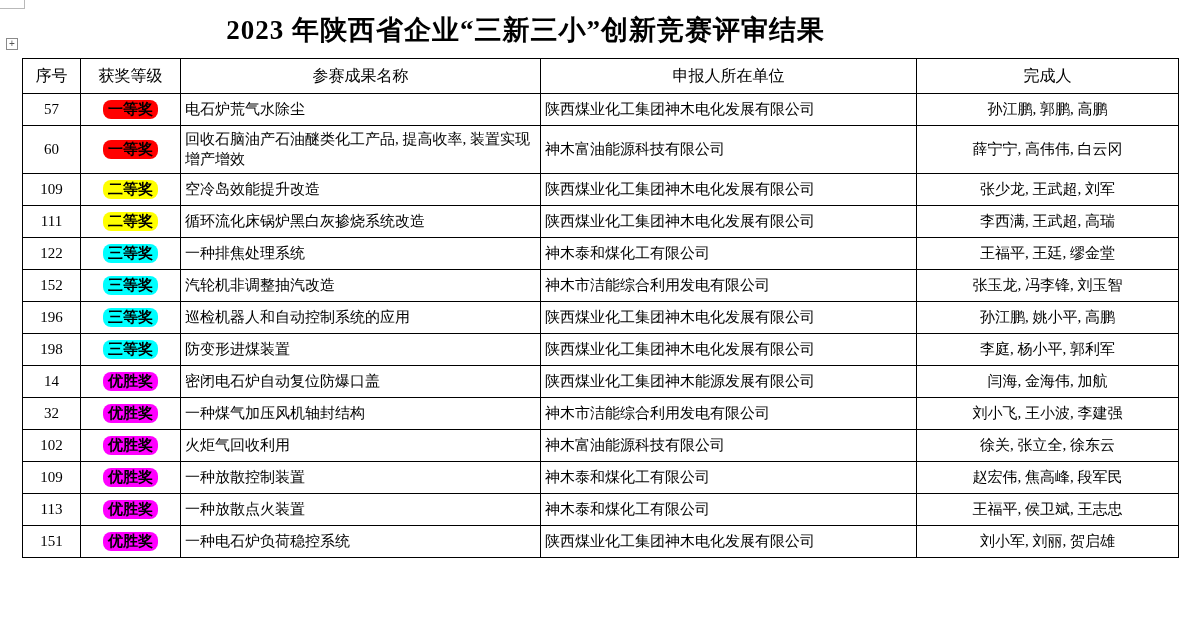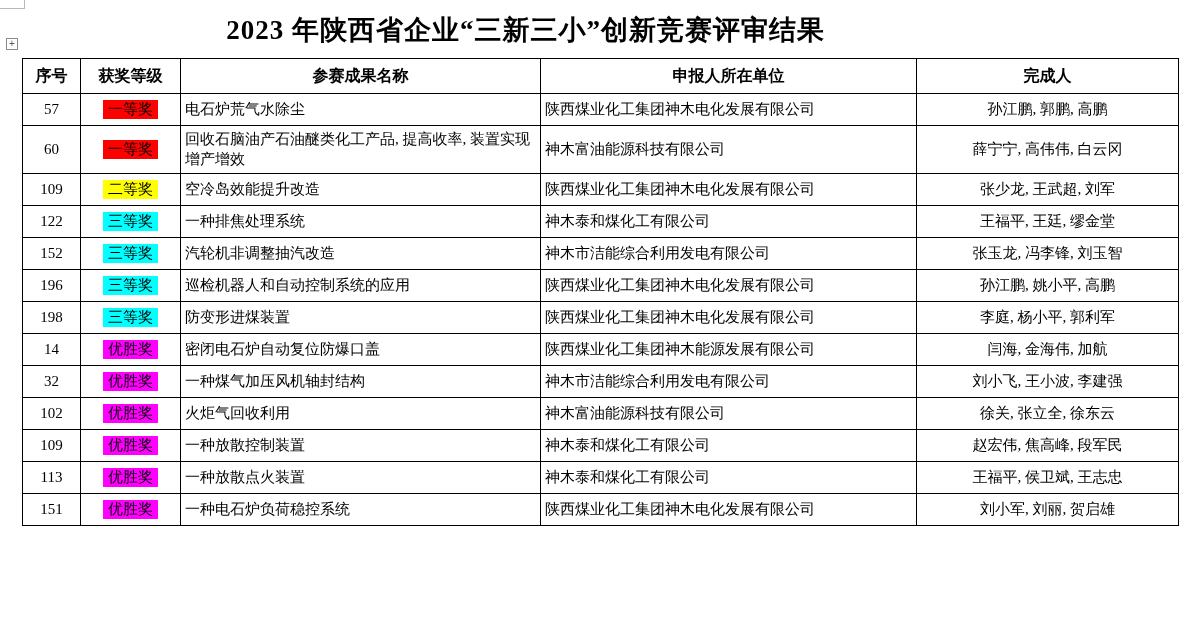--- a/index.html
+++ b/index.html
@@ -68,21 +68,21 @@
   table.result-table td {
     border: 1px solid #000000;
     font-size: 15px;
     color: #000;
     padding: 3px 4px;
     vertical-align: middle;
     line-height: 1.35;
   }
   table.result-table th {
     text-align: center;
-    font-weight: bold;
+    font-weight: normal;
     font-size: 16px;
     height: 28px;
   }
   col.c-seq    { width: 58px; }
   col.c-award  { width: 100px; }
   col.c-name   { width: 360px; }
   col.c-unit   { width: 376px; }
   col.c-person { width: 262px; }
 
   td.seq {
@@ -99,25 +99,26 @@
     text-align: left;
     padding-left: 8px;
     margin-left: 21px;
   }
   td.person {
     text-align: center;
     padding-left: 10px;
   }
   .badge {
     display: inline-block;
-    font-weight: normal;
+    font-weight: bold;
     font-size: 15px;
     padding: 0 5px;
     line-height: 19px;
     color: #000;
+    border-radius: 8px;
   }
   .badge.first  { background: #ff0000; color: #000000; }
   .badge.second { background: #ffff00; }
   .badge.third  { background: #00ffff; }
   .badge.merit  { background: #ff00ff; }
   tr.row { height: 32px; }
   tr.row.tall { height: 44px; }
 </style>
 </head>
 <body>
@@ -162,20 +163,27 @@
           <td class="person">薛宁宁, 高伟伟, 白云冈</td>
         </tr>
         <tr class="row">
           <td class="seq">109</td>
           <td class="award"><span class="badge second">二等奖</span></td>
           <td class="name">空冷岛效能提升改造</td>
           <td class="unit">陕西煤业化工集团神木电化发展有限公司</td>
           <td class="person">张少龙, 王武超, 刘军</td>
         </tr>
         <tr class="row">
+          <td class="seq">111</td>
+          <td class="award"><span class="badge second">二等奖</span></td>
+          <td class="name">循环流化床锅炉黑白灰掺烧系统改造</td>
+          <td class="unit">陕西煤业化工集团神木电化发展有限公司</td>
+          <td class="person">李西满, 王武超, 高瑞</td>
+        </tr>
+        <tr class="row">
           <td class="seq">122</td>
           <td class="award"><span class="badge third">三等奖</span></td>
           <td class="name">一种排焦处理系统</td>
           <td class="unit">神木泰和煤化工有限公司</td>
           <td class="person">王福平, 王廷, 缪金堂</td>
         </tr>
         <tr class="row">
           <td class="seq">152</td>
           <td class="award"><span class="badge third">三等奖</span></td>
           <td class="name">汽轮机非调整抽汽改造</td>

